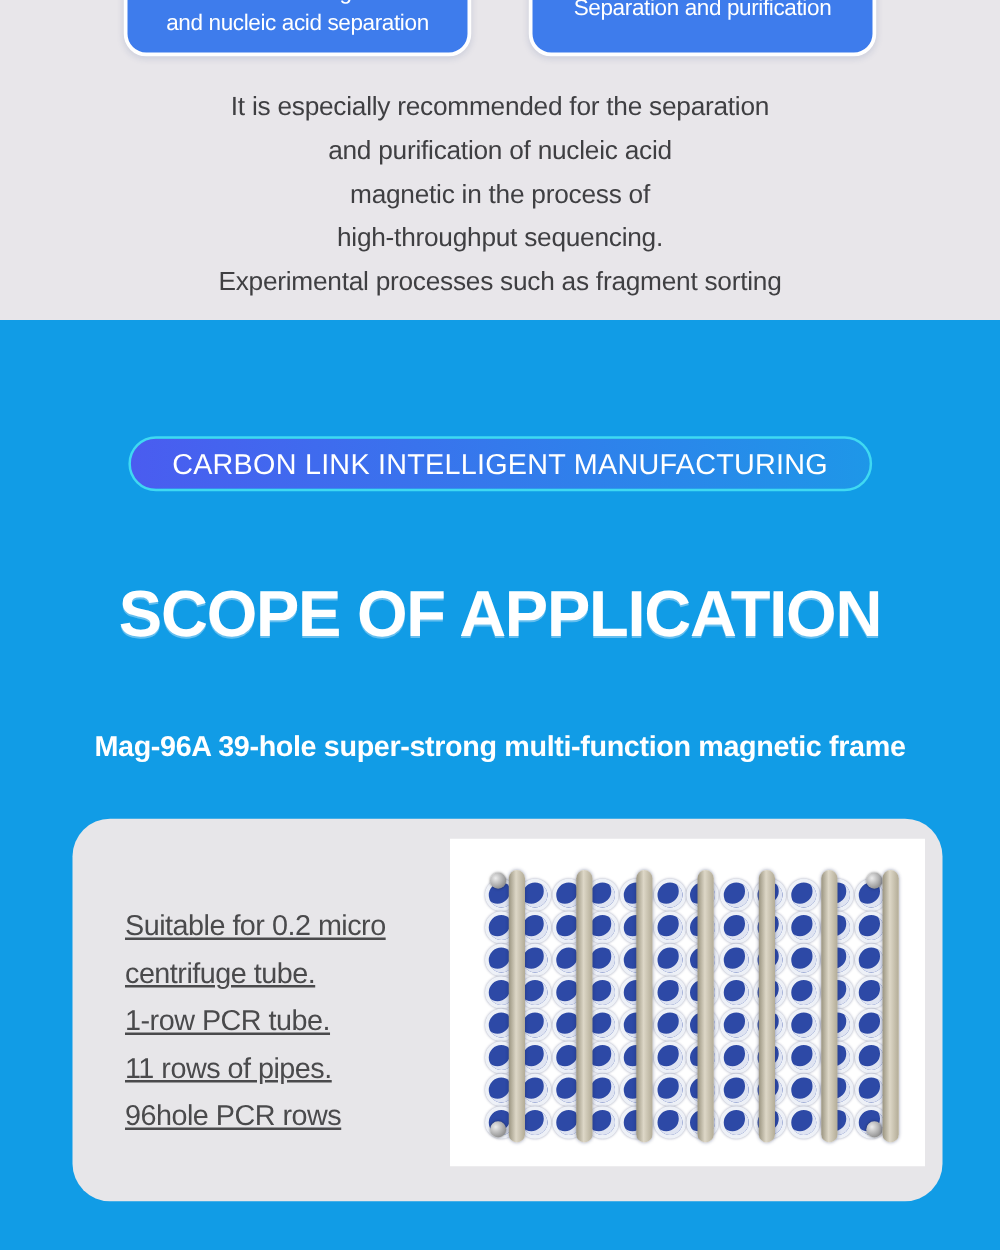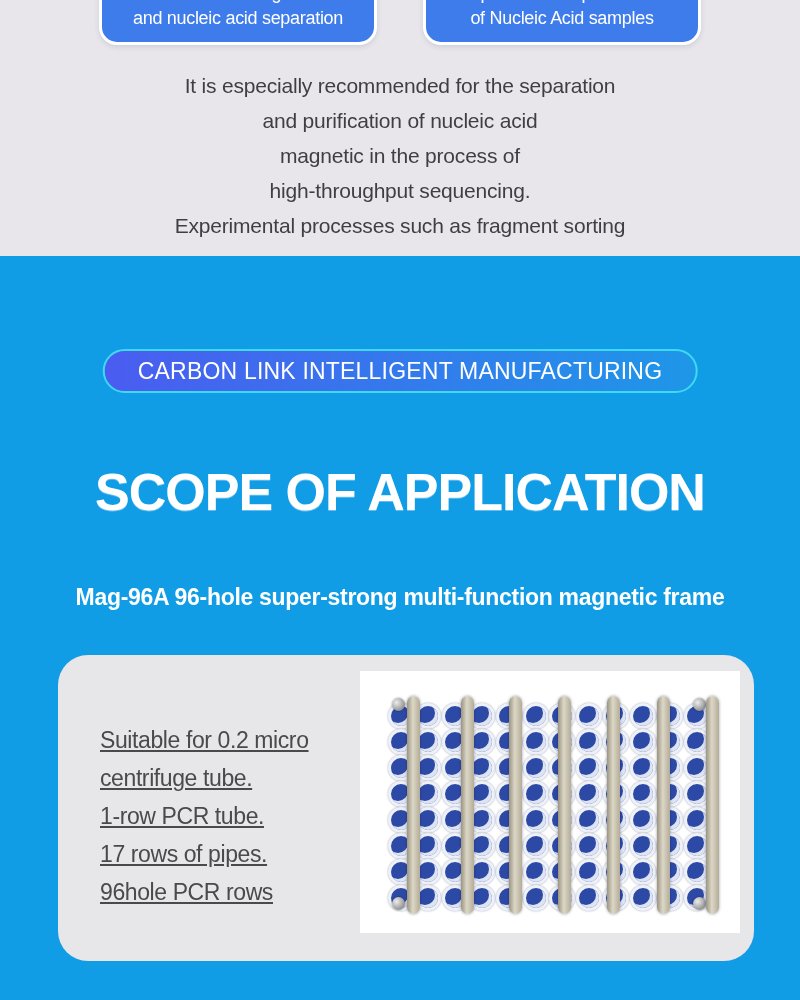--- a/index.html
+++ b/index.html
@@ -100,45 +100,44 @@
 <div class="page">
 
   <section class="top">
     <div class="badges">
       <div class="badge">
         <div>Cell sorting</div>
         <div>and nucleic acid separation</div>
       </div>
       <div class="badge">
         <div>Separation and purification</div>
-        <div>of Nucleic Acid samples</div>
       </div>
     </div>
     <div class="intro">
         <div class="line">It is especially recommended for the separation</div>
         <div class="line">and purification of nucleic acid</div>
         <div class="line">magnetic in the process of</div>
         <div class="line">high-throughput sequencing.</div>
         <div class="line">Experimental processes such as fragment sorting</div>
       </div>
   </section>
 
   <section class="blue">
     <div class="pill">
       <span>CARBON LINK INTELLIGENT MANUFACTURING</span>
     </div>
     <h1 class="big-title">SCOPE OF APPLICATION</h1>
-    <h2 class="subtitle">Mag-96A 96-hole super-strong multi-function magnetic frame</h2>
+    <h2 class="subtitle">Mag-96A 39-hole super-strong multi-function magnetic frame</h2>
 
     <div class="card">
       <div class="specs">
           <div class="list-row">Suitable for 0.2 micro</div>
           <div class="list-row">centrifuge tube.</div>
           <div class="list-row">1-row PCR tube.</div>
-          <div class="list-row">17 rows of pipes.</div>
+          <div class="list-row">11 rows of pipes.</div>
           <div class="list-row">96hole PCR rows</div>
         </div>
 
       <div class="photo">
         <div class="rack">
           <div class="holes">
               <div class="hole"></div>
               <div class="hole"></div>
               <div class="hole"></div>
               <div class="hole"></div>

